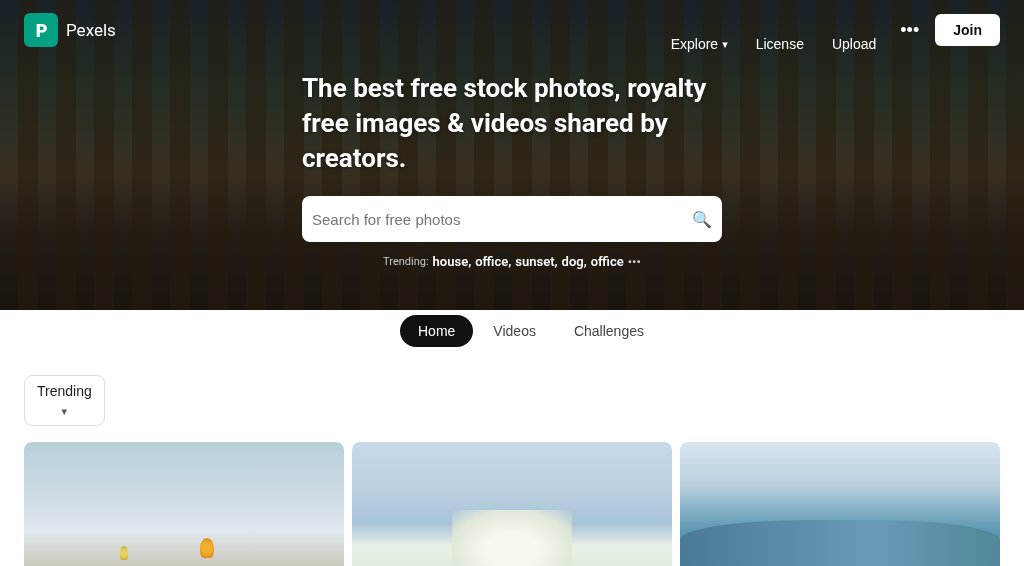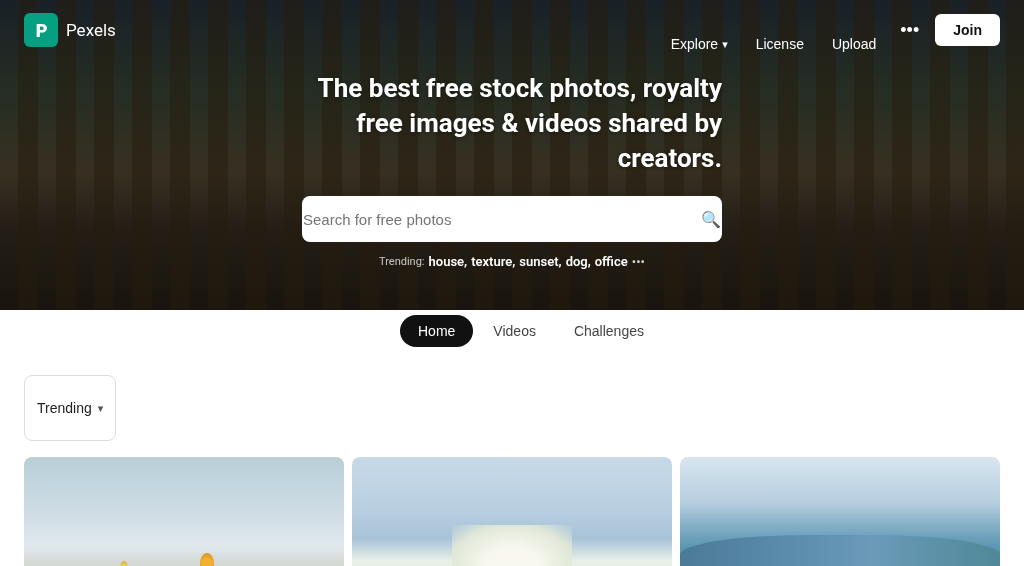--- a/index.html
+++ b/index.html
@@ -111,34 +111,34 @@
       flex-direction: column;
       align-items: center;
       justify-content: center;
       height: 100%;
       padding-top: 30px;
     }
     .hero-title {
       color: #fff;
       font-size: 26px;
       font-weight: 700;
-      text-align: right;
+      text-align: left;
       max-width: 420px;
       line-height: 1.35;
       margin-bottom: 20px;
       text-shadow: 0 1px 4px rgba(0,0,0,0.4);
     }
     .search-bar {
       display: flex;
       align-items: center;
       background: #fff;
       border-radius: 8px;
       width: 420px;
       height: 46px;
-      padding: 0 1px;
+      padding: 0 10px;
       gap: 8px;
     }
     .search-input {
       flex: 1;
       border: none;
       outline: none;
       font-size: 15px;
       color: #333;
       background: transparent;
     }
@@ -213,26 +213,27 @@
       font-size: 20px;
       font-weight: 700;
       color: #111;
     }
     .trending-dropdown {
       display: flex;
       align-items: center;
       gap: 6px;
       border: 1.5px solid #ddd;
       border-radius: 8px;
-      padding: 24px 12px;
+      padding: 7px 12px;
       font-size: 14px;
       font-weight: 500;
       color: #222;
       cursor: pointer;
       background: #fff;
+      flex-direction: column;
     }
     .chevron-icon { font-size: 11px; color: #555; }
 
     
     .photo-grid {
       display: grid;
       grid-template-columns: repeat(3, 1fr);
       gap: 8px;
     }
     .photo-card {
@@ -323,21 +324,21 @@
 
   <div class="hero-content">
     <h1 class="hero-title">The best free stock photos, royalty free images &amp; videos shared by creators.</h1>
     <div class="search-bar">
       <input class="search-input" type="text" placeholder="Search for free photos" style="">
       <span class="search-icon">🔍</span>
     </div>
     <div class="trending-row">
       <span class="trending-label">Trending:</span>
       <a class="trending-tag" href="#">house,</a>
-      <a class="trending-tag" href="#">texture,</a>
+      <a class="trending-tag" href="#">office,</a>
       <a class="trending-tag" href="#">sunset,</a>
       <a class="trending-tag" href="#">dog,</a>
       <a class="trending-tag" href="#">office</a>
       <span class="trending-more">•••</span>
     </div>
   </div>
 </div>
 
 <div class="tabs-bar">
   <button class="tab-item active">Home</button>

